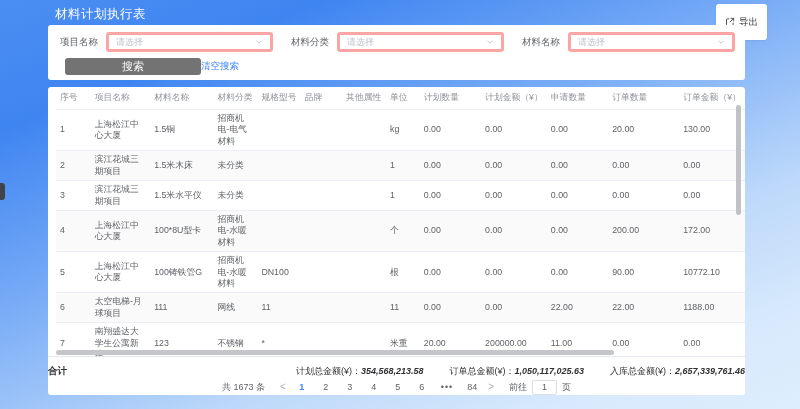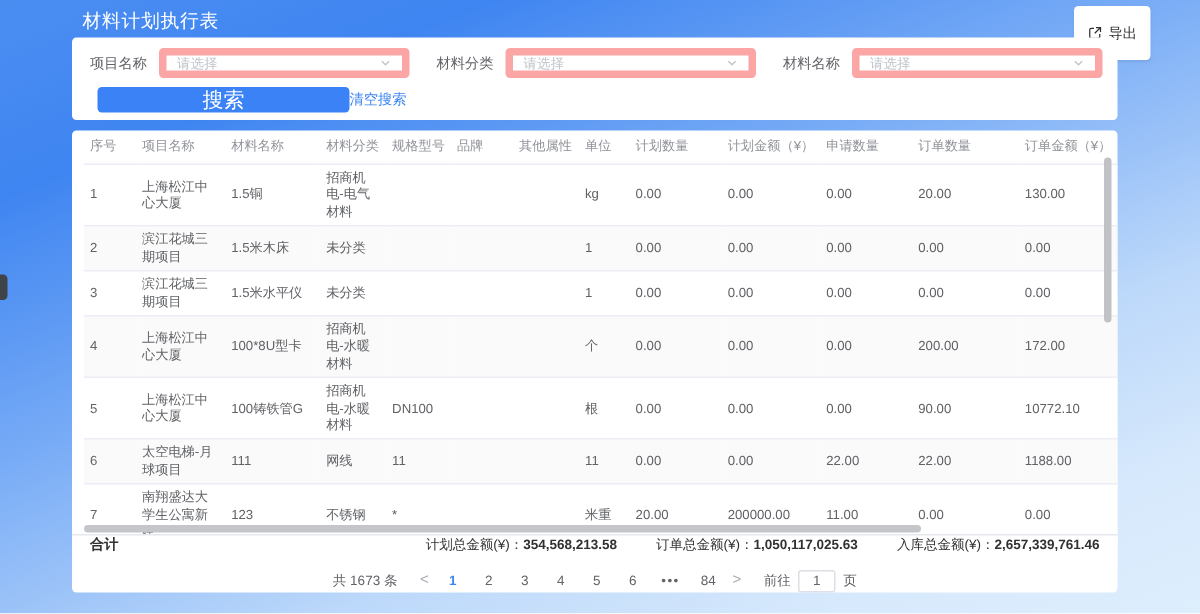--- a/index.html
+++ b/index.html
@@ -16,51 +16,51 @@
   .export-btn { position:absolute; right:33px; top:4px; height:36px; display:flex; align-items:center; gap:4px;
     background:#fff; border:none; border-radius:3px; padding:0 9px; font-size:9.5px; color:#303133; cursor:pointer;
     font-family:inherit; box-shadow:0 1px 2px rgba(0,0,0,.08); }
   .export-btn svg { display:block; }
 
   
   .filter-card { position:absolute; left:48px; top:25px; width:697px; height:55px; background:#fff; border-radius:3px; }
   .filter-row { position:absolute; left:12px; right:10px; top:7px; display:flex; gap:18px; }
   .filter-field { flex:1; display:flex; align-items:center; min-width:0; }
   .f-label { font-size:9.5px; color:#606266; margin-right:8px; white-space:nowrap; }
-  .select-box { flex:1; height:20px; border:5px solid #fca5a5; border-radius:3px; background:#fff;
+  .select-box { flex:1; height:20px; border:3px solid #fca5a5; border-radius:3px; background:#fff;
     display:flex; align-items:center; justify-content:space-between; padding:0 7px; cursor:pointer; min-width:0; }
   .placeholder { font-size:9px; color:#bfc4cc; overflow:hidden; white-space:nowrap; }
   .chevron { display:flex; align-items:center; }
   .action-row { position:absolute; left:17px; top:33px; display:flex; align-items:center; }
-  .search-btn { width:168px; height:17px; background:#3b82f6; color:#fff; border:none; border-radius:3px;
-    font-size:14px; cursor:pointer; font-family:inherit; }
+  .search-btn { width:136px; height:17px; background:#737373; color:#fff; border:none; border-radius:3px;
+    font-size:11px; cursor:pointer; font-family:inherit; }
   .clear-link { font-size:9.5px; color:#3e86f3; cursor:pointer; text-decoration:none; }
 
   
   .table-card { position:absolute; left:48px; top:87px; width:697px; height:308px; background:#fff; border-radius:3px; }
   .table-wrap { position:absolute; top:0; left:0; right:0; height:315px; overflow:hidden; }
   table { position:absolute; left:8px; top:0; border-collapse:collapse; table-layout:fixed; }
   th { font-weight:normal; font-size:8.8px; color:#909399; text-align:left; padding:5px 4px;
     border-bottom:1px solid #ebeef5; white-space:nowrap; overflow:hidden; }
   td { font-size:8.8px; color:#606266; text-align:left; padding:3px 4px; border-bottom:1px solid #ebeef5;
     word-break:break-all; line-height:1.3; vertical-align:middle; }
   tbody tr { height:27px; background:#fff; }
   tbody tr.alt { background:#fafafa; }
   .vscrollbar { position:absolute; right:4px; top:18px; width:5px; height:110px; background:#c0c2c6; border-radius:3px; cursor:pointer; }
   .hscroll { position:absolute; top:263px; left:0; right:0; height:6px; }
   .hthumb { position:absolute; left:8px; top:0; width:558px; height:5px; background:#c4c6ca; border-radius:3px; cursor:pointer; }
 
   
   .summary-row { position:absolute; top:269px; left:0; right:0; height:22px; border-top:1px solid #e4e7ed;
-    display:flex; align-items:flex-start; justify-content:space-between; padding:0 12px; background:#fff; }
+    display:flex; align-items:flex-end; justify-content:space-between; padding:0 0; background:#fff; }
   .sum-label { font-size:9.5px; color:#303133; font-weight:bold; }
   .totals { display:flex; gap:26px; align-items:center; }
   .total-item { font-size:9px; color:#303133; white-space:nowrap; }
   .t-label { color:#303133; }
-  .t-value { font-weight:bold; }
+  .t-value { font-weight:bold;font-style:italic; }
 
   
   .pagination { position:absolute; top:292px; left:0; right:0; height:16px;
     display:flex; align-items:center; justify-content:center; gap:9px; font-size:9px; color:#606266; }
   .total-count { margin-right:4px; }
   .page-arrow { background:none; border:none; color:#a9adb3; font-size:10px; cursor:pointer; font-family:inherit; line-height:1; padding:0 2px; }
   .pages { display:flex; align-items:center; gap:14px; }
   .page-num { background:none; border:none; font-size:9px; color:#606266; cursor:pointer; font-family:inherit; min-width:10px; text-align:center; padding:0; }
   .page-num.active { color:#3e86f3; font-weight:bold; }
   .page-ellipsis { color:#606266; letter-spacing:1px; cursor:pointer; }

